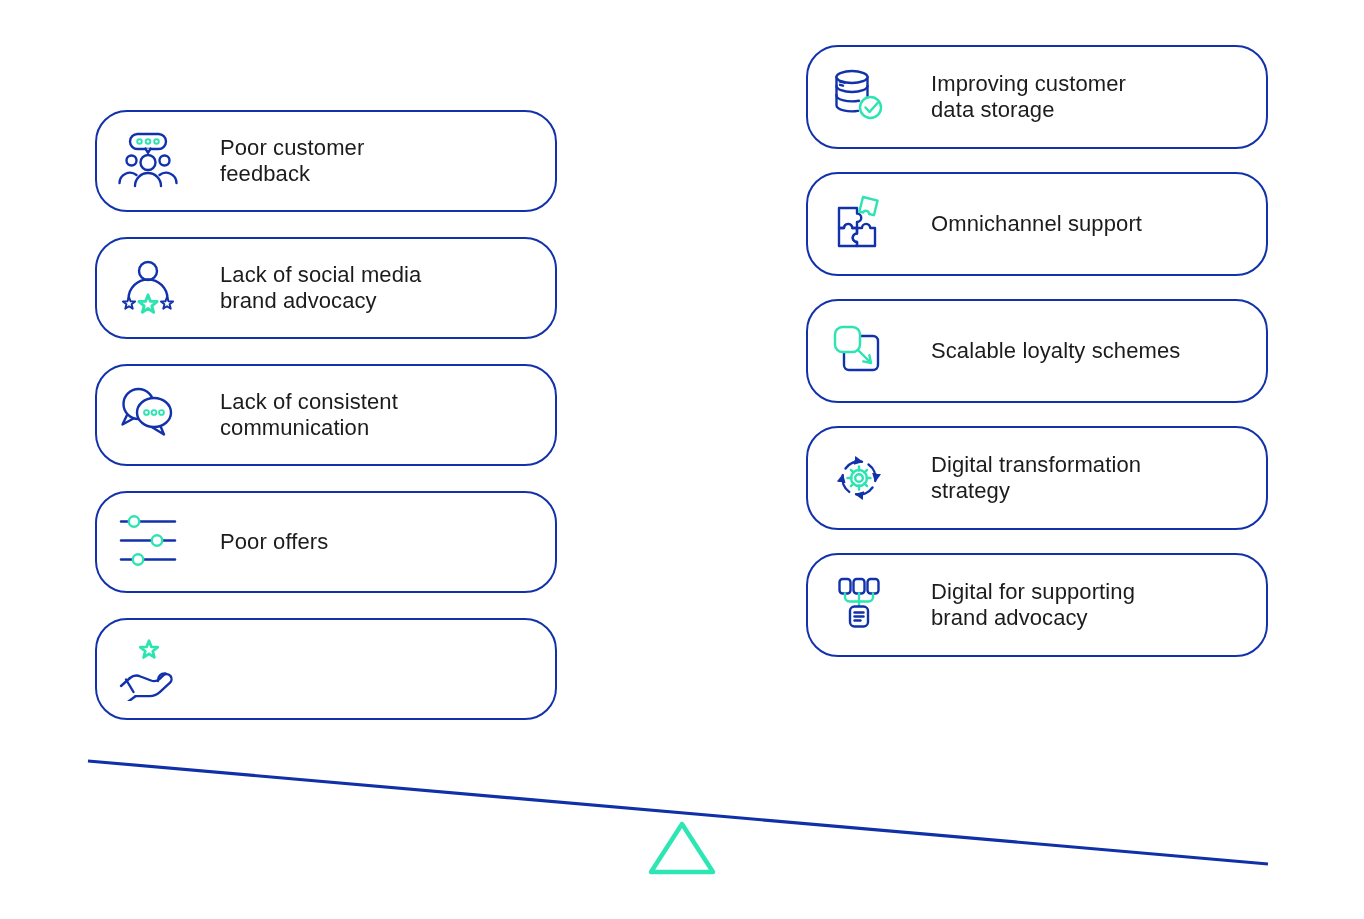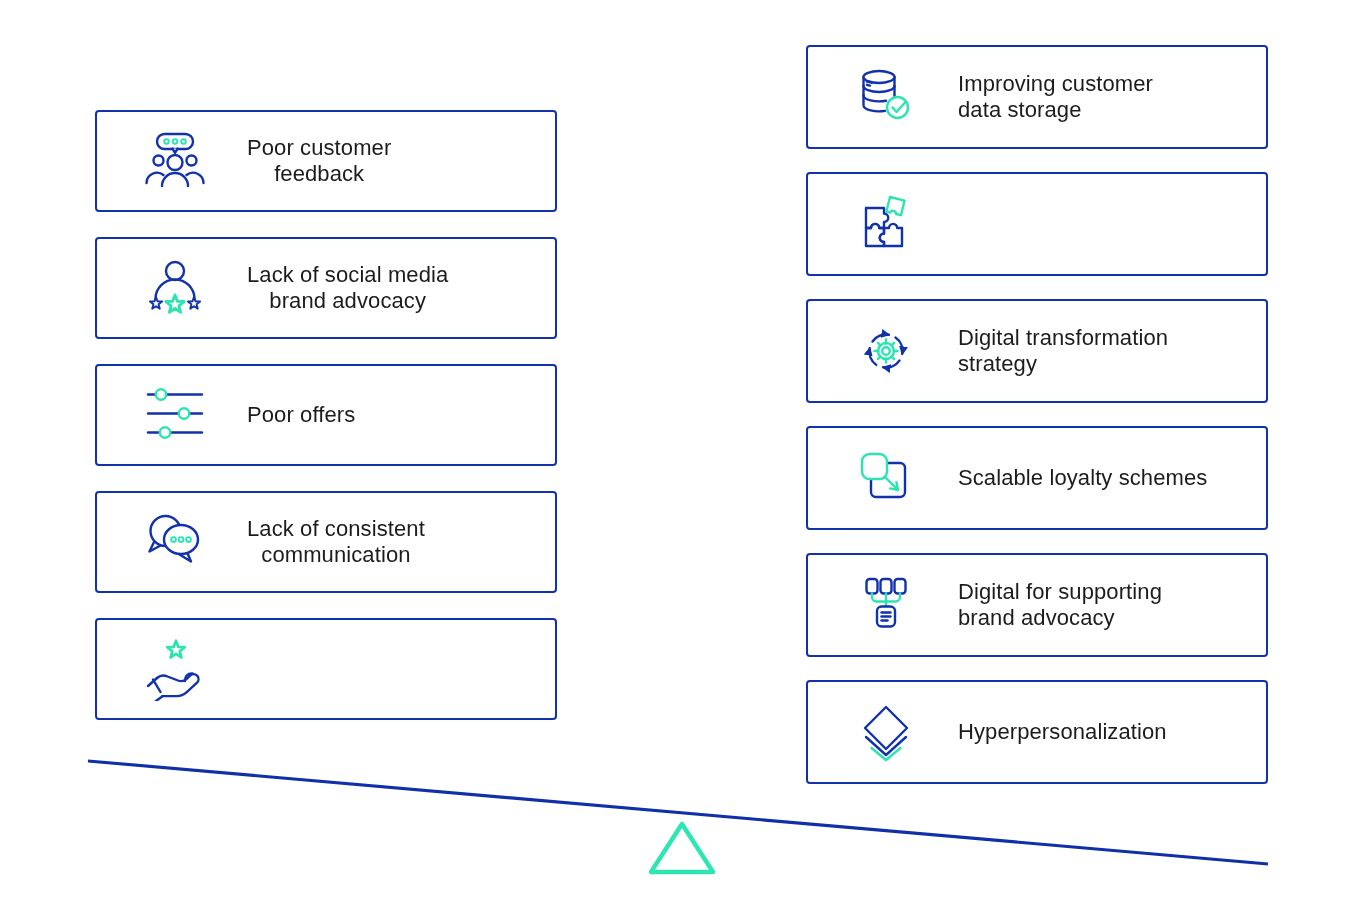--- a/index.html
+++ b/index.html
@@ -2,29 +2,29 @@
 <html><head>
 <meta charset="utf-8">
 <style>
   html,body{margin:0;padding:0;}
   body{
     width:1364px;height:919px;position:relative;overflow:hidden;
     background:#ffffff;
     font-family:"Liberation Sans", sans-serif;
   }
   .col{position:absolute;width:462px;}
-  .col-left{left:95px;top:110px;text-align:center;}
+  .col-left{left:95px;top:110px;}
   .col-right{left:806px;top:45px;}
   .card{
     box-sizing:border-box;
     border:2px solid #1232ac;
-    border-radius:4px;
+    border-radius:32px;
     background:#ffffff;
     display:flex;align-items:center;
-    padding-left:46px;
+    padding-left:19px;
   }
   .col-left .card{height:102px;margin-bottom:25px;}
   .col-right .card{height:104px;margin-bottom:23px;}
   .card svg.icon{width:64px;height:64px;flex:0 0 64px;display:block;}
   .label{
     margin-left:40px;
     font-size:22px;line-height:26.5px;
     color:#1c1c1e;
     white-space:pre-line;
     letter-spacing:0.1px;
@@ -75,42 +75,42 @@
       <use href="#star-shape" transform="translate(13,47.5) scale(0.8)" class="b"></use>
       <use href="#star-shape" transform="translate(51,47.5) scale(0.8)" class="b"></use>
       <use href="#star-shape" transform="translate(32,48.5) scale(1.2)" class="t fw"></use>
     </svg>
     <div class="label">Lack of social media
 brand advocacy</div>
   </div>
 
   <div class="card">
     <svg class="icon" viewBox="0 0 64 64">
-      <path class="b" d="M5,11.5 H59"></path>
-      <circle class="t fw" cx="18" cy="11.5" r="5.2"></circle>
-      <path class="b" d="M5,30.5 H59"></path>
-      <circle class="t fw" cx="41" cy="30.5" r="5.2"></circle>
-      <path class="b" d="M5,49.5 H59"></path>
-      <circle class="t fw" cx="22" cy="49.5" r="5.2"></circle>
-    </svg>
-    <div class="label">Poor offers</div>
-  </div>
-
-  <div class="card">
-    <svg class="icon" viewBox="0 0 64 64">
       <path class="b fw" d="M12,30 L6.5,41.5 L17.5,35.5"></path>
       <circle class="b fw" cx="22.5" cy="21" r="15"></circle>
       <path class="b fw" d="M44,42 L48,51.5 L36.5,44.5"></path>
       <ellipse class="b fw" cx="38" cy="29.5" rx="17" ry="14.5"></ellipse>
       <circle class="t thin" cx="30.5" cy="29.5" r="2.4"></circle>
       <circle class="t thin" cx="38" cy="29.5" r="2.4"></circle>
       <circle class="t thin" cx="45.5" cy="29.5" r="2.4"></circle>
     </svg>
     <div class="label">Lack of consistent
 communication</div>
+  </div>
+
+  <div class="card">
+    <svg class="icon" viewBox="0 0 64 64">
+      <path class="b" d="M5,11.5 H59"></path>
+      <circle class="t fw" cx="18" cy="11.5" r="5.2"></circle>
+      <path class="b" d="M5,30.5 H59"></path>
+      <circle class="t fw" cx="41" cy="30.5" r="5.2"></circle>
+      <path class="b" d="M5,49.5 H59"></path>
+      <circle class="t fw" cx="22" cy="49.5" r="5.2"></circle>
+    </svg>
+    <div class="label">Poor offers</div>
   </div>
 
   <div class="card">
     <svg class="icon" viewBox="0 0 64 64">
       <use href="#star-shape" transform="translate(33,13) scale(1.15)" class="t"></use>
       <path class="b" d="M14,41 c3,-2.5 7,-3 10.5,-1.5 l10.5,4 c3,1.1 6.3,0.5 8.7,-1.7 l3.6,-3.4 c2.1,-2 5.5,-1.7 7.2,0.6 1.6,2.1 1.3,5.1 -0.7,6.9 l-10.3,9.4 c-2.7,2.4 -6.2,3.8 -9.8,3.8 l-14.2,0"></path>
       <path class="b" d="M42,44 c-0.5,-4.5 3,-8 7.5,-7.5"></path>
       <path class="b" d="M5,49 l9,-8"></path>
       <path class="b" d="M19.5,59.3 l-8.5,6.2"></path>
       <path class="b" d="M10,42.5 l7.5,12.5"></path>
@@ -137,20 +137,31 @@
 data storage</div>
   </div>
 
   <div class="card">
     <svg class="icon" viewBox="0 0 64 64">
       <path class="b" d="M12,16 H30 V21.5 A4.25,4.25 0 0 1 30,30 V36 H25.25 A4.1,4.1 0 0 0 17,36 H12 Z"></path>
       <path class="b" d="M12,36 H17 A4.1,4.1 0 0 1 25.25,36 H30 V41.5 A4.25,4.25 0 0 0 30,50 V54 H12 Z"></path>
       <path class="b" d="M30,36 H35 A4.1,4.1 0 0 1 43.25,36 H48 V54 H30 V50 A4.25,4.25 0 0 1 30,41.5 Z"></path>
       <path class="t" transform="translate(36,5) rotate(14)" d="M0,0 H15 V15 H10 A3.2,3.2 0 0 0 3.8,15 H0 Z"></path>
     </svg>
+    <div class="label">Omnichannel support</div>
+  </div>
+
+  <div class="card">
+    <svg class="icon" viewBox="0 0 64 64">
+      <rect class="b" x="17" y="17" width="34" height="34" rx="5" stroke-width="2.6"></rect>
+      <rect class="t fw" x="8" y="8" width="25" height="25" rx="7.5" stroke-width="2.6"></rect>
+      <path class="t" d="M31,31 L43.5,43.5" stroke-width="2.6"></path>
+      <path class="t" d="M36.2,42.4 L44,44 L42.4,36.2" stroke-width="2.6"></path>
+    </svg>
+    <div class="label">Scalable loyalty schemes</div>
   </div>
 
   <div class="card">
     <svg class="icon" viewBox="0 0 64 64">
       <circle class="t" cx="32" cy="32" r="8" stroke-width="2.6"></circle>
       <circle class="t" cx="32" cy="32" r="3.8" stroke-width="2.2"></circle>
       <g class="t" stroke-width="3.1">
         <path d="M39.5,32 L43.5,32"></path>
           <path d="M37.3,37.3 L40.1,40.1"></path>
         <path d="M32,39.5 L32,43.5"></path>
@@ -166,52 +177,34 @@
         <path d="M45.5,41.5 A16.5,16.5 0 0 1 29.1,48.25" marker-end="url(#ah)"></path>
         <path d="M22.25,45.9 A16.5,16.5 0 0 1 15.75,29.1" marker-end="url(#ah)"></path>
       </g>
     </svg>
     <div class="label">Digital transformation
 strategy</div>
   </div>
 
   <div class="card">
     <svg class="icon" viewBox="0 0 64 64">
-      <rect class="b" x="17" y="17" width="34" height="34" rx="5" stroke-width="2.6"></rect>
-      <rect class="t fw" x="8" y="8" width="25" height="25" rx="7.5" stroke-width="2.6"></rect>
-      <path class="t" d="M31,31 L43.5,43.5" stroke-width="2.6"></path>
-      <path class="t" d="M36.2,42.4 L44,44 L42.4,36.2" stroke-width="2.6"></path>
-    </svg>
-    <div class="label">Scalable loyalty schemes</div>
-  </div>
-
-  <div class="card">
-    <svg class="icon" viewBox="0 0 64 64">
       <rect class="b" x="12.5" y="6" width="11" height="14.5" rx="3.2"></rect>
       <rect class="b" x="26.5" y="6" width="11" height="14.5" rx="3.2"></rect>
       <rect class="b" x="40.5" y="6" width="11" height="14.5" rx="3.2"></rect>
       <path class="t" d="M18,20.5 v3.5 a4.5,4.5 0 0 0 4.5,4.5 h9.5" stroke-width="2.2"></path>
       <path class="t" d="M46,20.5 v3.5 a4.5,4.5 0 0 1 -4.5,4.5 h-9.5" stroke-width="2.2"></path>
       <path class="t" d="M32,20.5 V33.5" stroke-width="2.2"></path>
       <rect class="b fw" x="23" y="33.5" width="18" height="20" rx="4.5"></rect>
       <path class="b" d="M27.5,39.5 h9" stroke-width="2"></path>
       <path class="b" d="M27.5,43.5 h9" stroke-width="2"></path>
       <path class="b" d="M27.5,47.5 h6" stroke-width="2"></path>
     </svg>
     <div class="label">Digital for supporting
 brand advocacy</div>
   </div>
 
-  <div class="card">
-    <svg class="icon" viewBox="0 0 64 64">
-      <path class="t" d="M17.5,48 L32,60 L46.5,48" stroke-width="2.3"></path>
-      <path class="b" d="M12,37 L32,55 L52,37" stroke-width="2.3"></path>
-      <path class="b fw" d="M32,7 L53,28 L32,49 L11,28 Z" stroke-width="2.3"></path>
-    </svg>
-    <div class="label">Hyperpersonalization</div>
-  </div>
 
 </div>
 
 <svg class="beam-layer" viewBox="0 0 1364 919">
   <line x1="88" y1="761" x2="1268" y2="864" stroke="#1030a8" stroke-width="3.2"></line>
   <path d="M682,824 L651,872 L713,872 Z" fill="none" stroke="#2ee6b4" stroke-width="4.5" stroke-linejoin="round"></path>
 </svg>
 
 </body></html>

